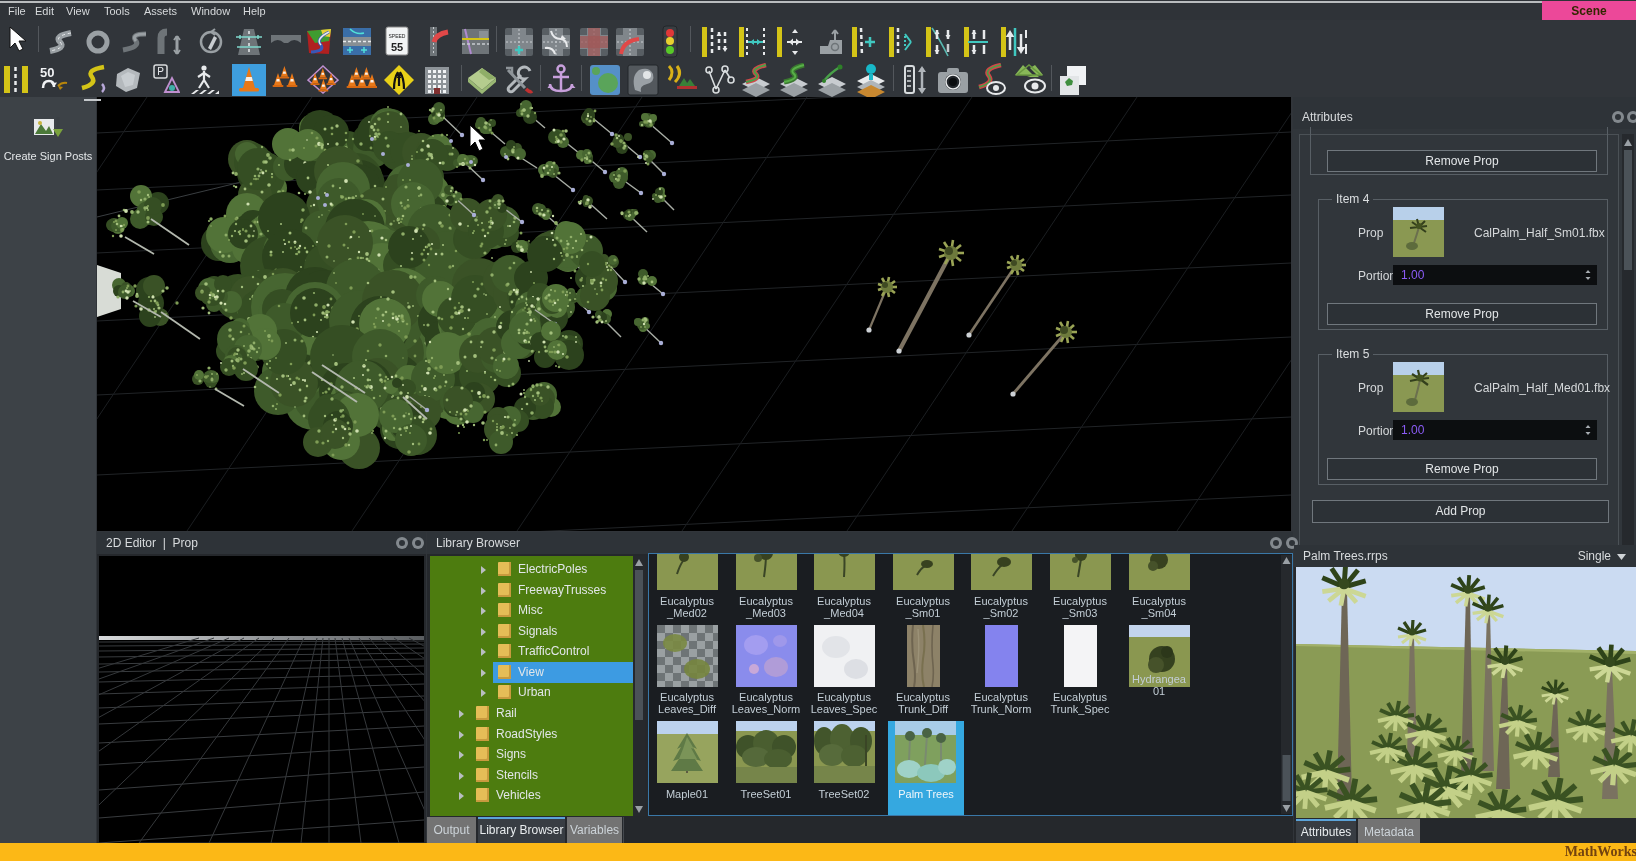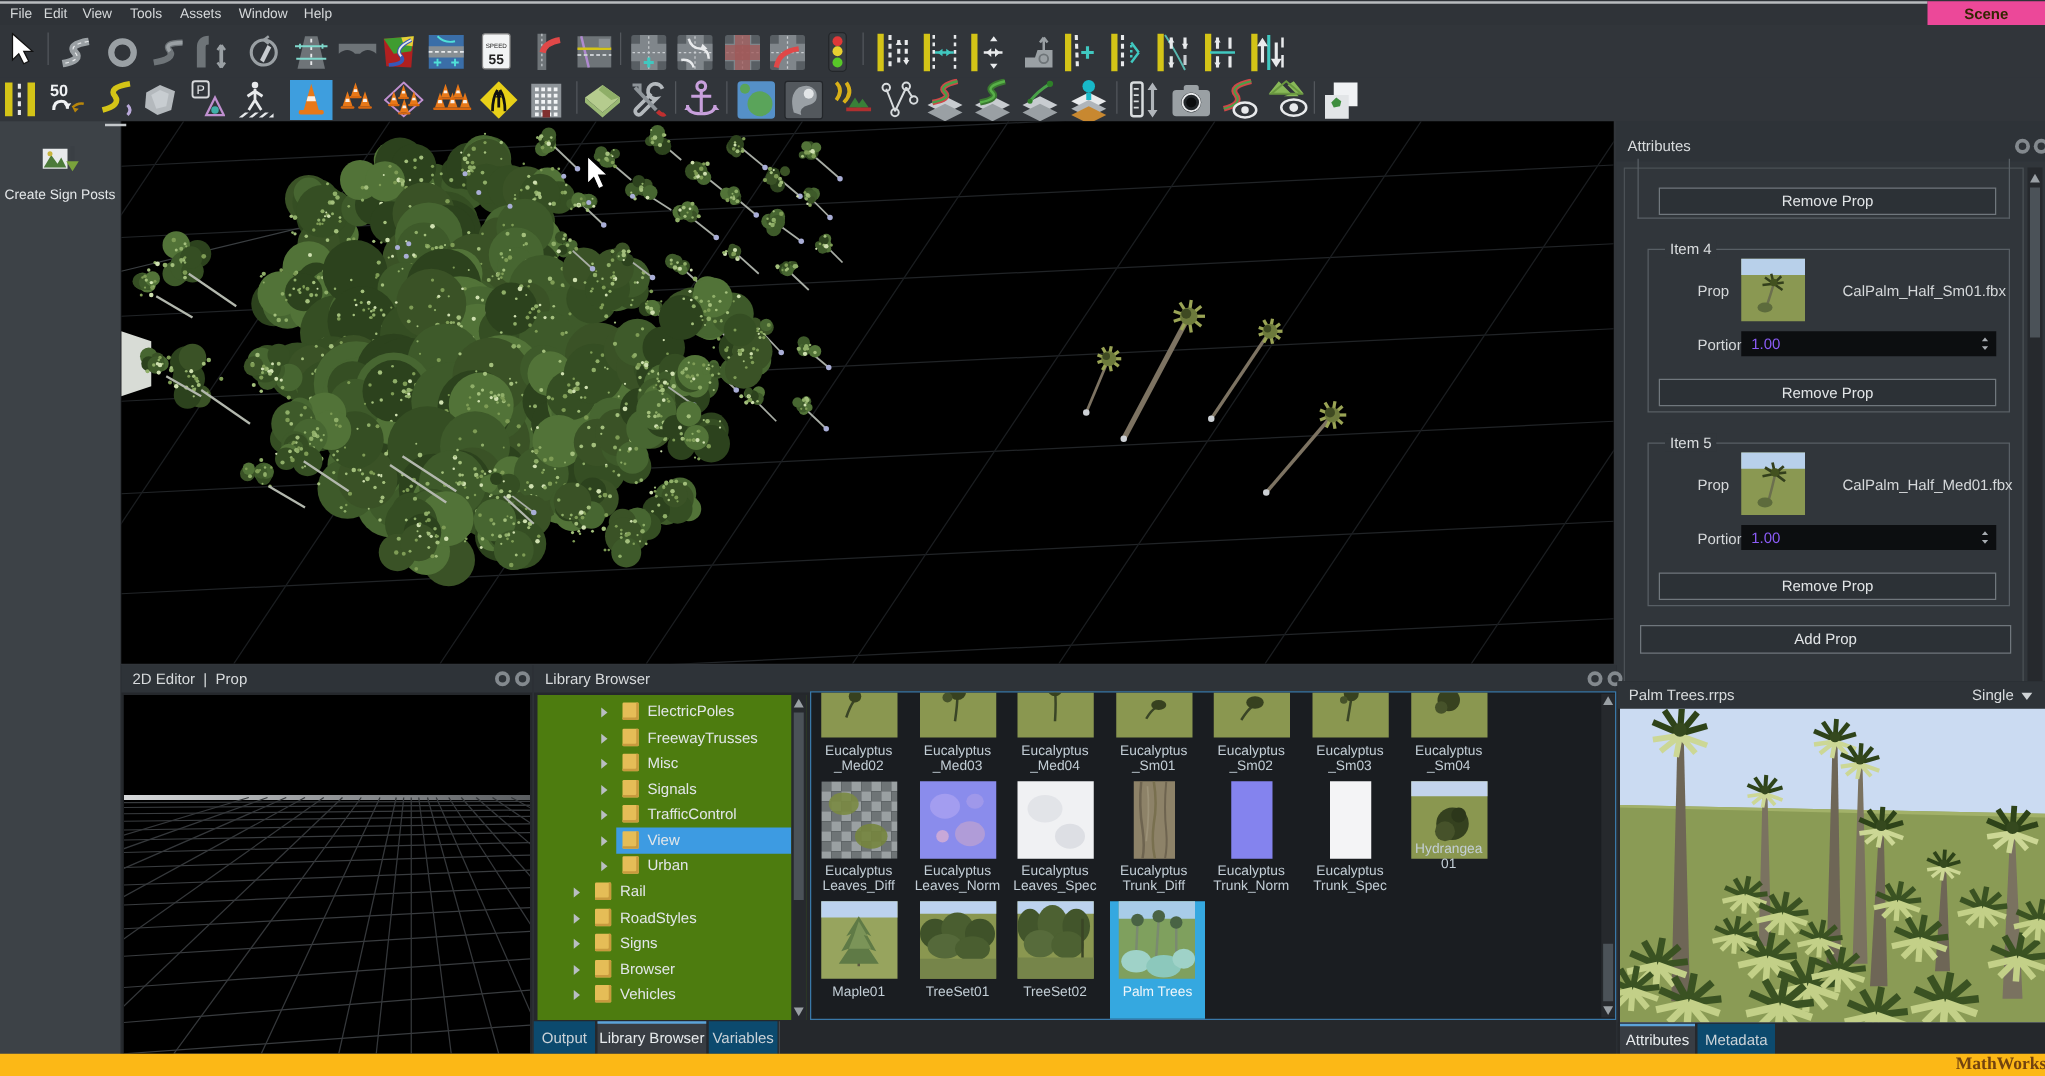--- a/index.html
+++ b/index.html
@@ -41,21 +41,21 @@
   .field { position:absolute; background:#0c0e10; color:#8b5cf6; font-size:12px; }
   .lbl { position:absolute; color:#d5d8da; font-size:12px;margin-left:18px; }
   
   .trow { position:absolute; left:0; width:100%; height:21px; }
   .tarrow { position:absolute; top:7px; width:0; height:0; border-left:5px solid #b9bec2;
      border-top:4px solid transparent; border-bottom:4px solid transparent; }
   .tfold { position:absolute; top:3px; width:13px; height:14px; background:#e5bd57; border-radius:1px;
       box-shadow:inset -2px -2px 0 #c89a3e; }
   .tname { position:absolute; top:3px; font-size:12px; color:#e2e6e9; }
   .thumblabel { position:absolute; color:#c3ced6; font-size:11px; text-align:center; width:78px; line-height:12px; }
-  .tab { position:absolute; top:1px; height:26px; background:#0c4a6e; color:#ccd3d8; font-size:12px;
+  .tab { position:absolute; top:1px; height:26px; background:#737373; color:#ccd3d8; font-size:12px;
      text-align:center; line-height:26px; }
   .tabactive { background:#383d43; border-top:2px solid #5ba3d9; line-height:23px; color:#e8ecee; }
 </style>
 </head>
 <body>
 <div id="stage">
   <div id="menubar">
     <div id="topline"></div>
     <span class="menu" style="left:8px">File</span>
     <span class="menu" style="left:35px">Edit</span>
@@ -2821,21 +2821,21 @@
           <span class="tname" style="left:66px">RoadStyles</span>
         </div>
       <div class="trow" style="top:188px">
           <i class="tarrow" style="left:29px"></i>
           <i class="tfold" style="left:46px"></i>
           <span class="tname" style="left:66px">Signs</span>
         </div>
       <div class="trow" style="top:209px">
           <i class="tarrow" style="left:29px"></i>
           <i class="tfold" style="left:46px"></i>
-          <span class="tname" style="left:66px">Browser</span>
+          <span class="tname" style="left:66px">Stencils</span>
         </div>
       <div class="trow" style="top:229px">
           <i class="tarrow" style="left:29px"></i>
           <i class="tfold" style="left:46px"></i>
           <span class="tname" style="left:66px">Vehicles</span>
         </div>
     </div>
 
     <div class="abs" style="left:206px; top:24px; width:12px; height:260px; background:#26292d;">
       <svg width="12" height="260">

